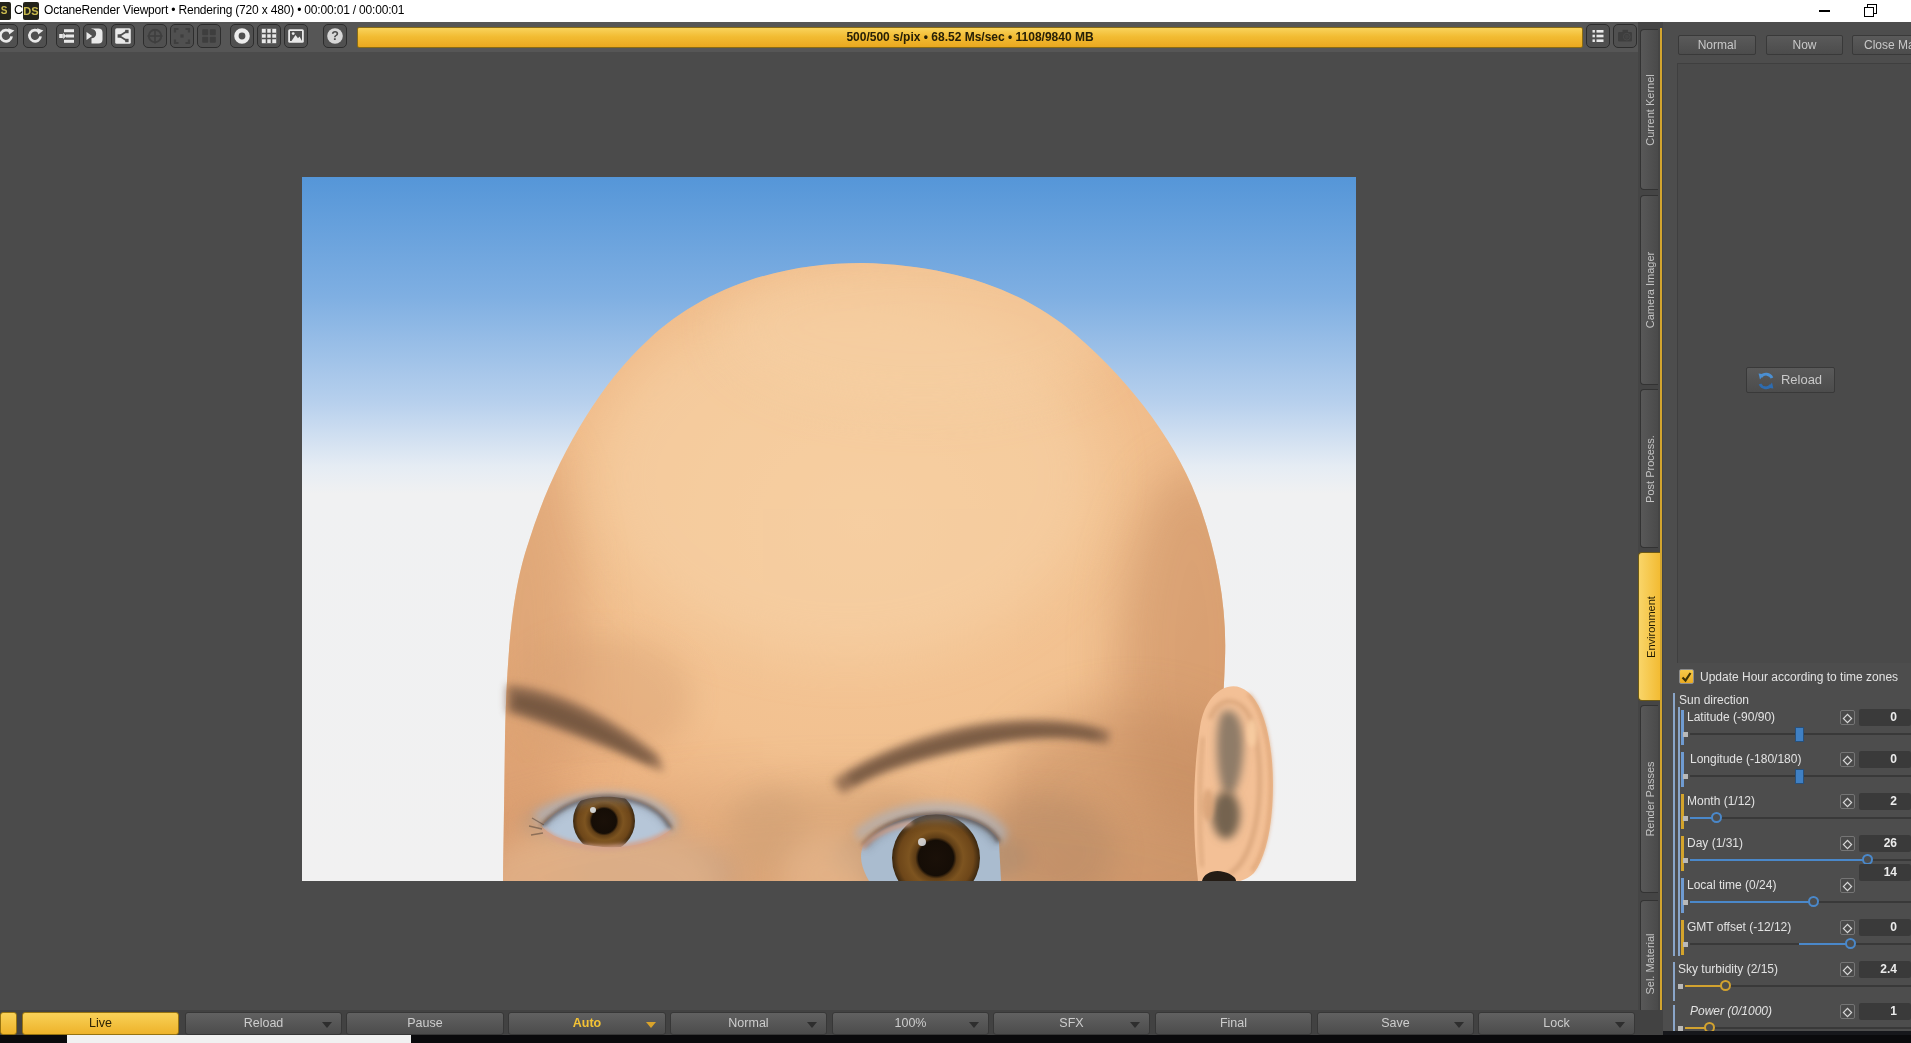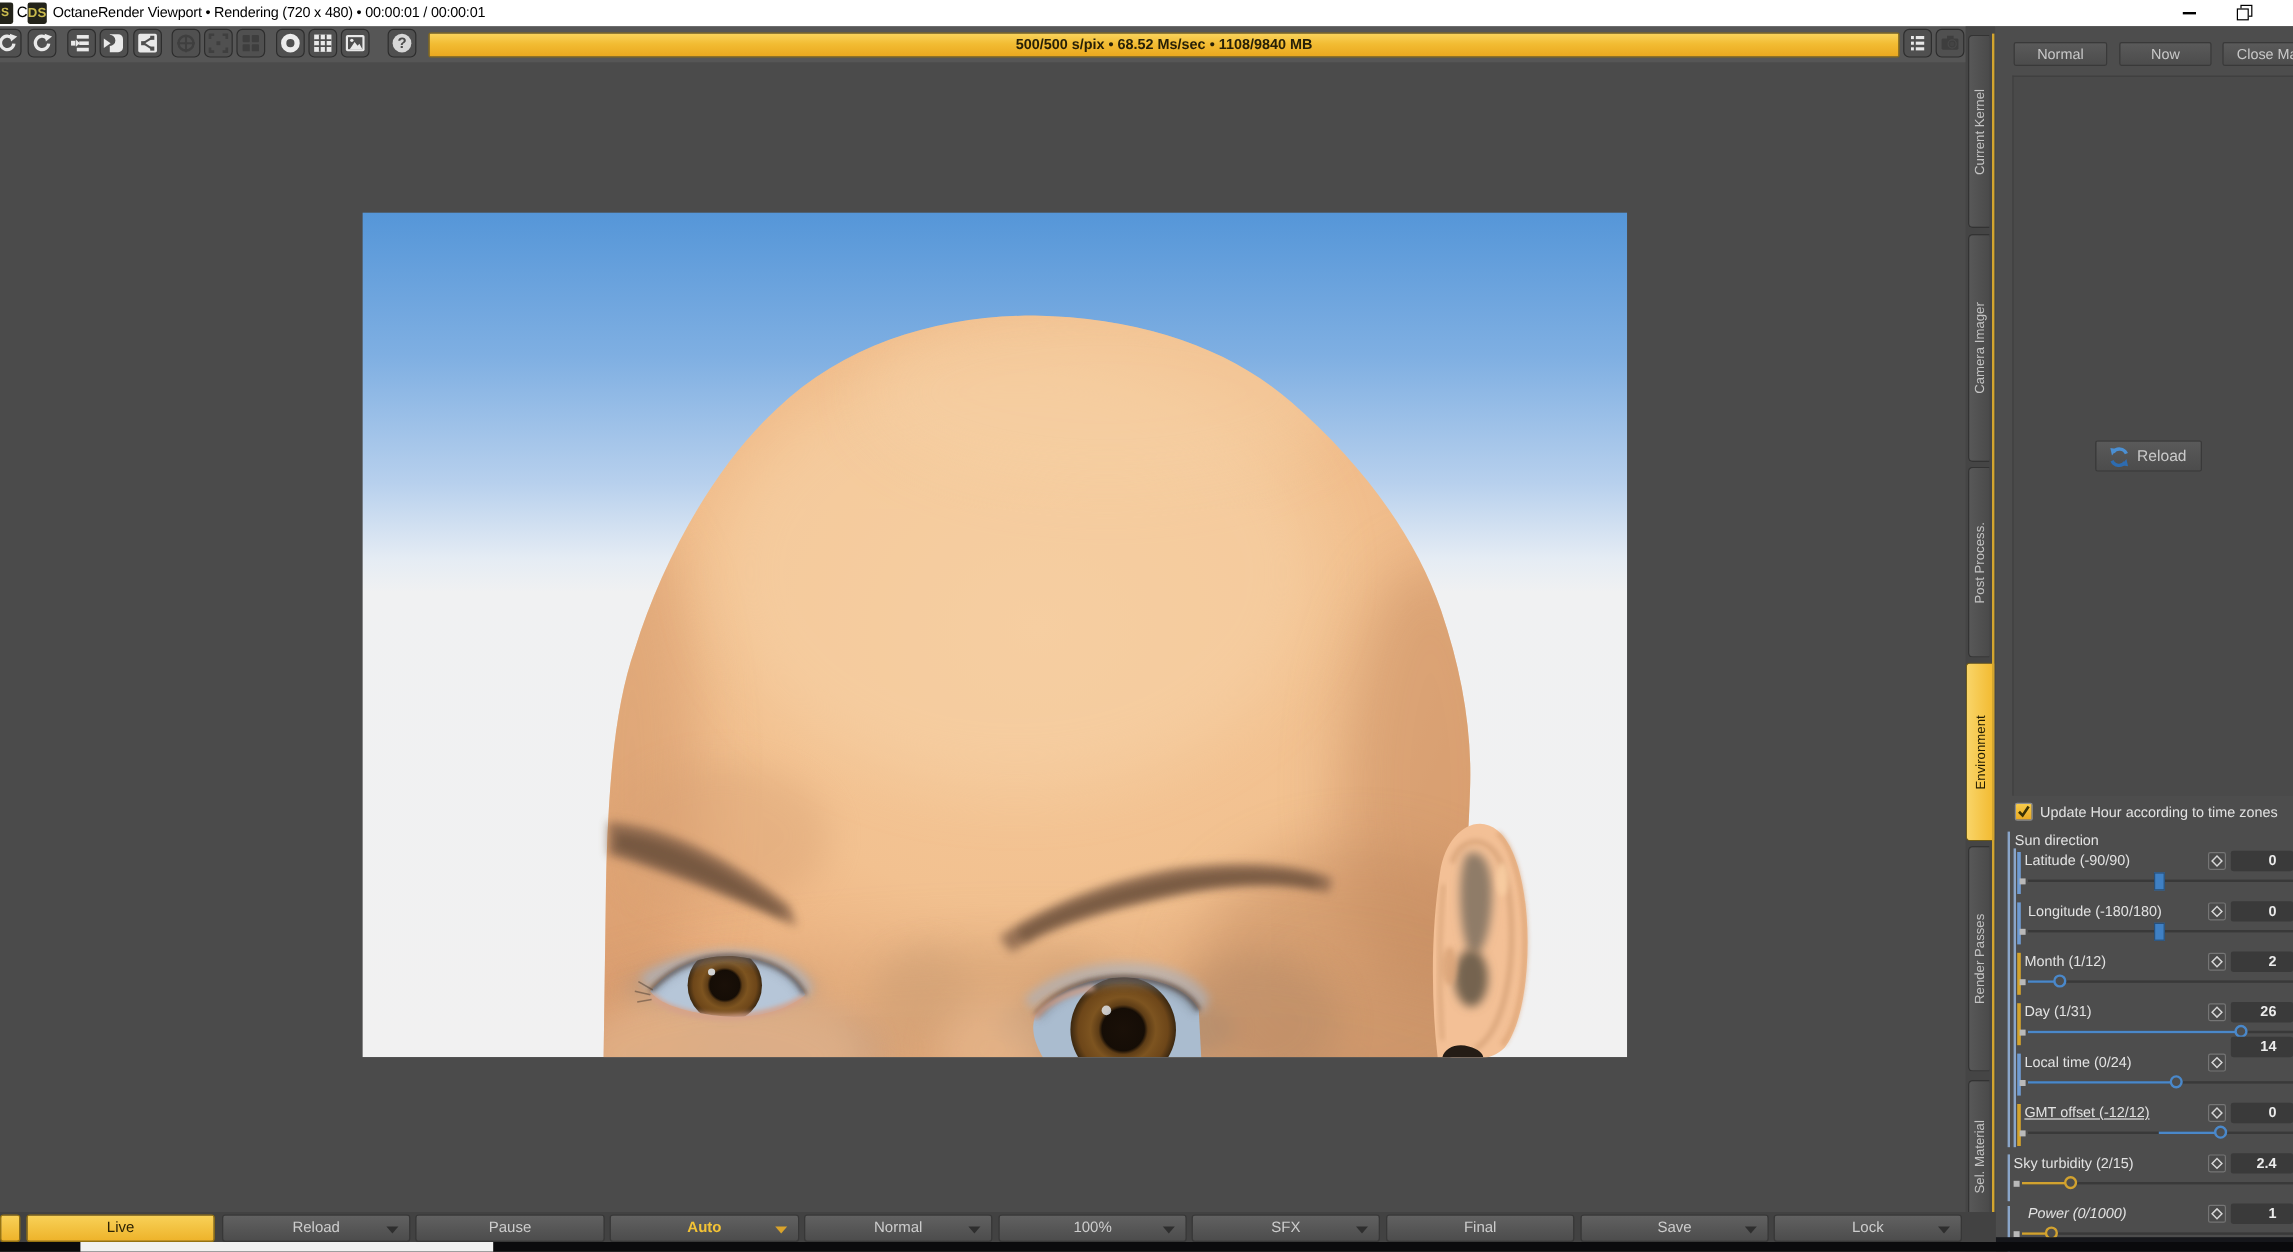--- a/index.html
+++ b/index.html
@@ -415,21 +415,21 @@
   <div class="plabel" style="left:24px;top:856px;">Local time (0/24)</div>
   <div class="diamond" style="left:177px;top:856px;"><svg width="13" height="13" viewBox="0 0 13 13">
         <rect x="3.6" y="3.6" width="5.8" height="5.8" fill="none" stroke="#d8d8d8" stroke-width="1.2" transform="rotate(45 6.5 6.5)"></rect>
       </svg></div>
   <div class="vfield" style="top:822px;margin-top:20px;">14</div>
   <div class="nub" style="left:20px;top:878px;"></div>
   <div class="track" style="left:27px;top:879px;width:221px;"></div>
   <div style="position:absolute;left:27px;top:879px;width:119px;height:2px;background:#4a88ca;"></div>
   <div class="ringb" style="left:145px;top:874px;"></div>
 
-  <div class="plabel" style="left:24px;top:898px;text-decoration:underline;">GMT offset (-12/12)</div>
+  <div class="plabel" style="left:24px;top:898px;">GMT offset (-12/12)</div>
   <div class="diamond" style="left:177px;top:898px;"><svg width="13" height="13" viewBox="0 0 13 13">
         <rect x="3.6" y="3.6" width="5.8" height="5.8" fill="none" stroke="#d8d8d8" stroke-width="1.2" transform="rotate(45 6.5 6.5)"></rect>
       </svg></div>
   <div class="vfield" style="top:897px;">0</div>
   <div class="nub" style="left:20px;top:920px;"></div>
   <div class="track" style="left:27px;top:921px;width:221px;"></div>
   <div style="position:absolute;left:136px;top:921px;width:47px;height:2px;background:#4a88ca;"></div>
   <div class="ringb" style="left:182px;top:916px;"></div>
 
   <div class="plabel" style="left:15px;top:940px;text-align:center;">Sky turbidity (2/15)</div>

